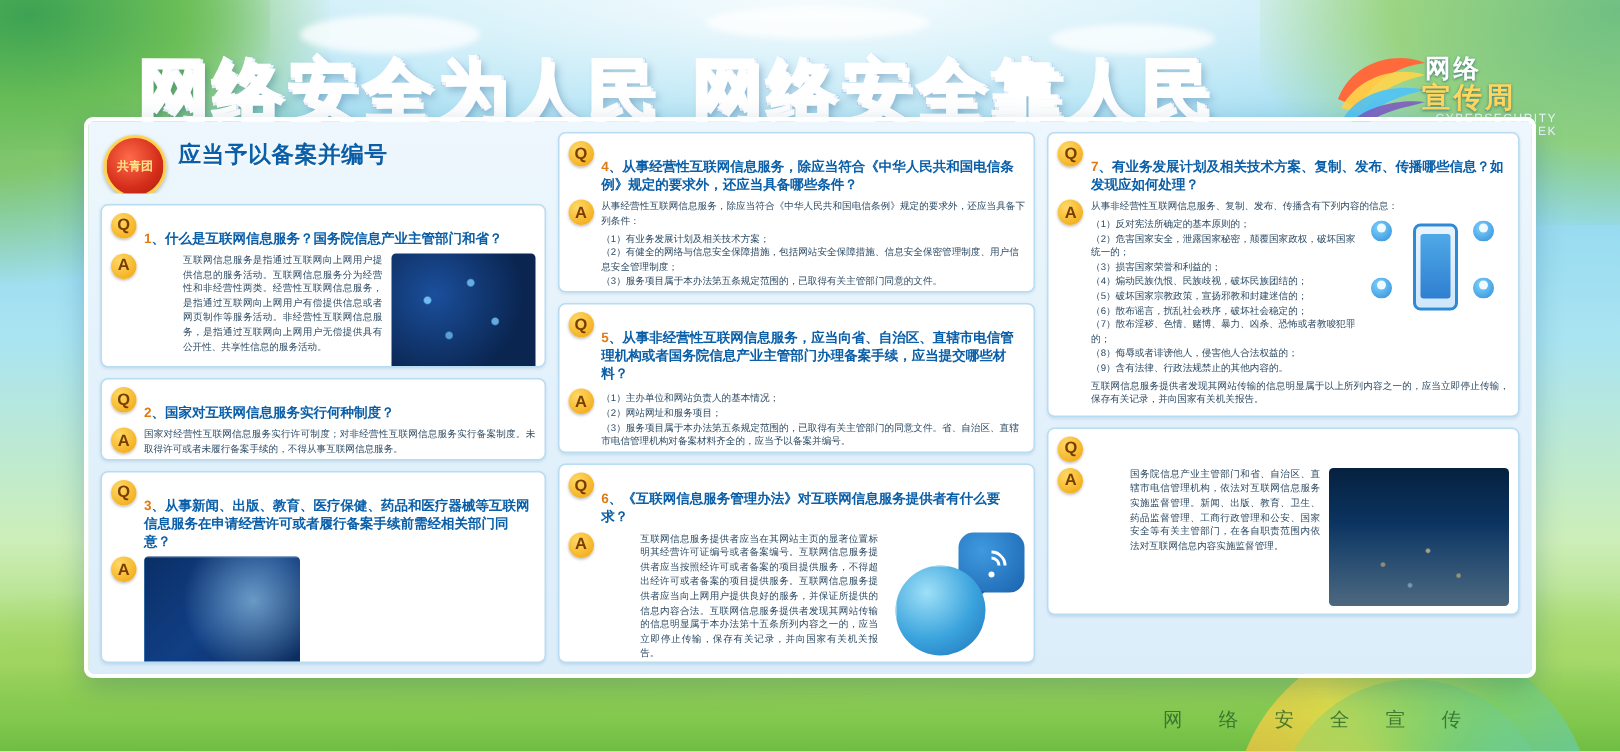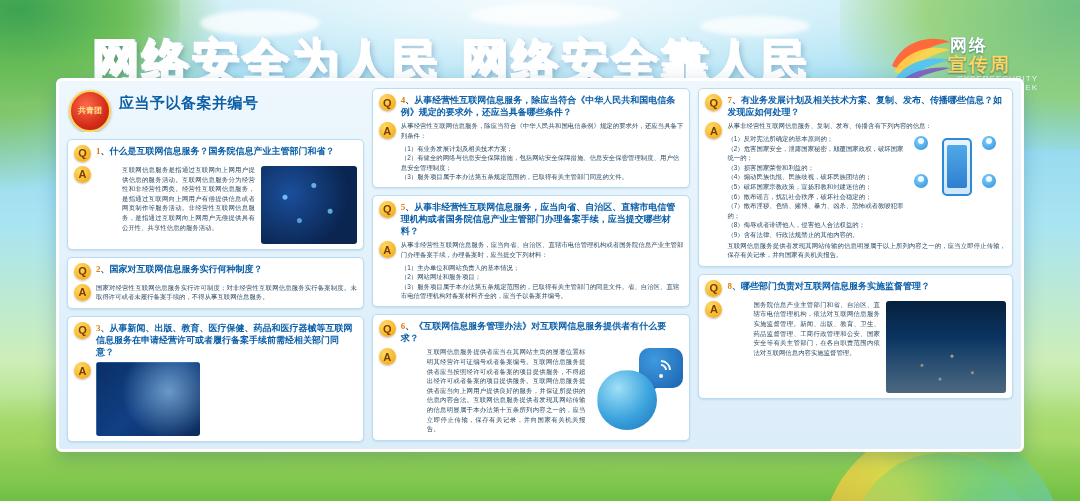--- a/index.html
+++ b/index.html
@@ -158,22 +158,23 @@
     background: radial-gradient(circle at 35% 30%, #ffd966, #f0a30a);
     color: #7a3d00;
     font-size: 11px; font-weight: bold;
     display: flex; align-items: center; justify-content: center;
     box-shadow: 0 1px 2px rgba(0,0,0,.25);
     font-family: "Liberation Sans", sans-serif;
   }
   .q-text {
     font-size: 9px; line-height: 1.35;
     color: #0b5fa8; font-weight: bold;
-    font-family: Liberation Serif, serif;
+    font-family: Liberation Sans, sans-serif;
     flex: 1 1 auto;
+    margin-top: 11px;
   }
   .q-text .num { color: #e07a12; }
   .a-row {
     display: flex; gap: 5px; margin-top: 4px;
   }
   .a-badge {
     flex: 0 0 auto;
     width: 17px; height: 17px; border-radius: 50%;
     background: radial-gradient(circle at 35% 30%, #ffd966, #f0a30a);
     color: #7a3d00;
@@ -450,21 +451,20 @@
       </div>
 
       <div class="card">
         <div class="q-head">
           <div class="q-badge">Q</div>
           <div class="q-text"><span class="num">5</span>、<span>从事非经营性互联网信息服务，应当向省、自治区、直辖市电信管理机构或者国务院信息产业主管部门办理备案手续，应当提交哪些材料？</span></div>
         </div>
         <div class="a-row">
           <div class="a-badge">A</div>
           <div class="a-body">
-            <div class="a-text">从事非经营性互联网信息服务，应当向省、自治区、直辖市电信管理机构或者国务院信息产业主管部门办理备案手续，办理备案时，应当提交下列材料：</div>
             <div class="num-list">
               <div>（1）主办单位和网站负责人的基本情况；</div>
               <div>（2）网站网址和服务项目；</div>
               <div>（3）服务项目属于本办法第五条规定范围的，已取得有关主管部门的同意文件。省、自治区、直辖市电信管理机构对备案材料齐全的，应当予以备案并编号。</div>
             </div>
           </div>
         </div>
       </div>
 
       <div class="card">
@@ -524,29 +524,29 @@
               </div>
             </div>
             <div class="a-text" style="margin-top:2px;">互联网信息服务提供者发现其网站传输的信息明显属于以上所列内容之一的，应当立即停止传输，保存有关记录，并向国家有关机关报告。</div>
           </div>
         </div>
       </div>
 
       <div class="card">
         <div class="q-head">
           <div class="q-badge">Q</div>
-          <div class="q-text"><span class="num">8</span>、<span>哪些部门负责对互联网信息服务实施监督管理？</span></div>
         </div>
         <div class="a-row">
           <div class="a-badge">A</div>
           <div class="a-body with-img">
             <div class="a-text">国务院信息产业主管部门和省、自治区、直辖市电信管理机构，依法对互联网信息服务实施监督管理。新闻、出版、教育、卫生、药品监督管理、工商行政管理和公安、国家安全等有关主管部门，在各自职责范围内依法对互联网信息内容实施监督管理。</div>
             <div class="thumb thumb-city" style="width:120px;height:92px;"></div>
           </div>
         </div>
       </div>
 
     </div>
 
   </div>
 
+  <div class="bottom-text">网 络 安 全 宣 传</div>
 
 </div>
 
 </body></html>

